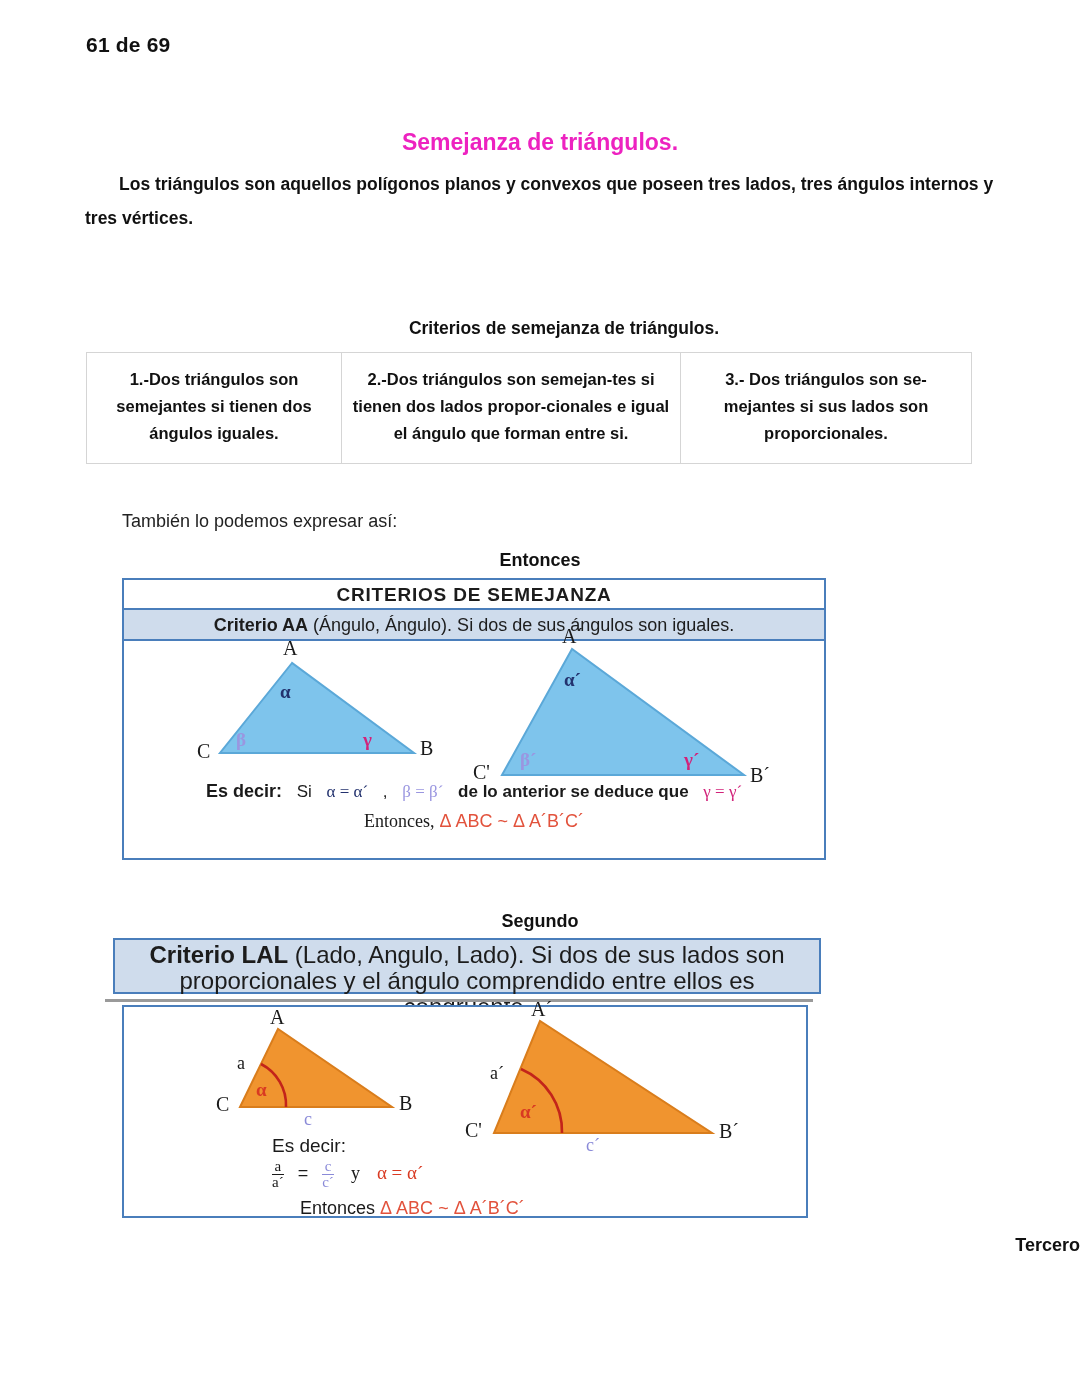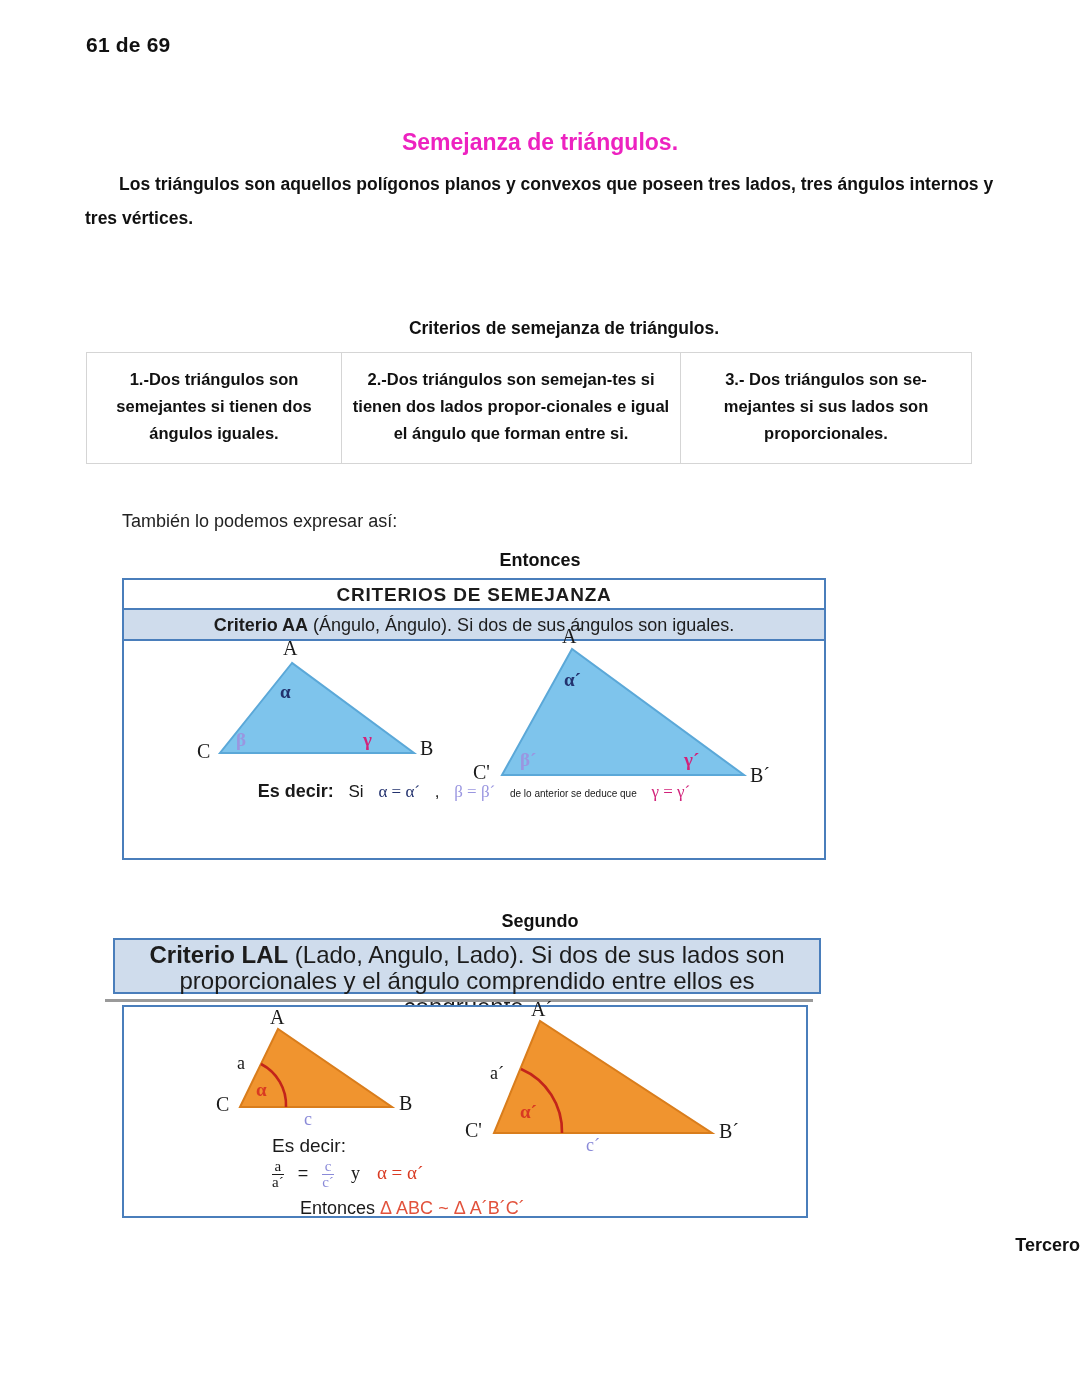--- a/index.html
+++ b/index.html
@@ -224,21 +224,21 @@
     top: 140px;
     width: 100%;
     text-align: center;
     font-family: "Liberation Sans", sans-serif;
     font-size: 17px;
     color: #1a1a1a;
     white-space: nowrap;
   }
   .aa-formula .lead { font-weight: bold; font-size: 18px; }
   .aa-formula .sp { display: inline-block; width: 10px; }
-  .aa-formula .smalltxt { font-size: 10px; }
+  .aa-formula .smalltxt { font-size: 17px; font-weight: bold; }
   .aa-formula2 {
     position: absolute;
     left: 0;
     top: 170px;
     width: 100%;
     text-align: center;
     font-size: 18px;
     color: #1a1a1a;
   }
   .aa-formula2 .red { color: #e2523c; }
@@ -334,20 +334,26 @@
     <div class="aa-formula">
       <span class="lead">Es decir:</span><span class="sp"></span>
       <span>Si</span><span class="sp"></span>
       <span class="col-alpha" style="font-family:'Liberation Serif',serif;">α = α´</span><span class="sp"></span>
       <span>,</span><span class="sp"></span>
       <span class="col-beta" style="font-family:'Liberation Serif',serif;">β = β´</span><span class="sp"></span>
       <span class="smalltxt">de lo anterior se deduce que</span><span class="sp"></span>
       <span class="col-gamma" style="font-family:'Liberation Serif',serif;">γ = γ´</span>
     </div>
 
+    <div class="aa-formula2">
+      <span style="font-family:'Liberation Serif',serif;">Entonces,</span><span class="sp"></span>
+      <span class="red">Δ ABC</span><span class="sp"></span>
+      <span class="red">~</span><span class="sp"></span>
+      <span class="red">Δ A´B´C´</span>
+    </div>
   </div>
 </div>
 
 <div class="section-label segundo">Segundo</div>
 
 <div class="lal-banner">
   <b>Criterio LAL</b>
   <span>(Lado, Angulo, Lado). Si dos de sus lados son proporcionales y el ángulo comprendido entre ellos es congruente.</span>
 </div>
 <div class="lal-rule"></div>

